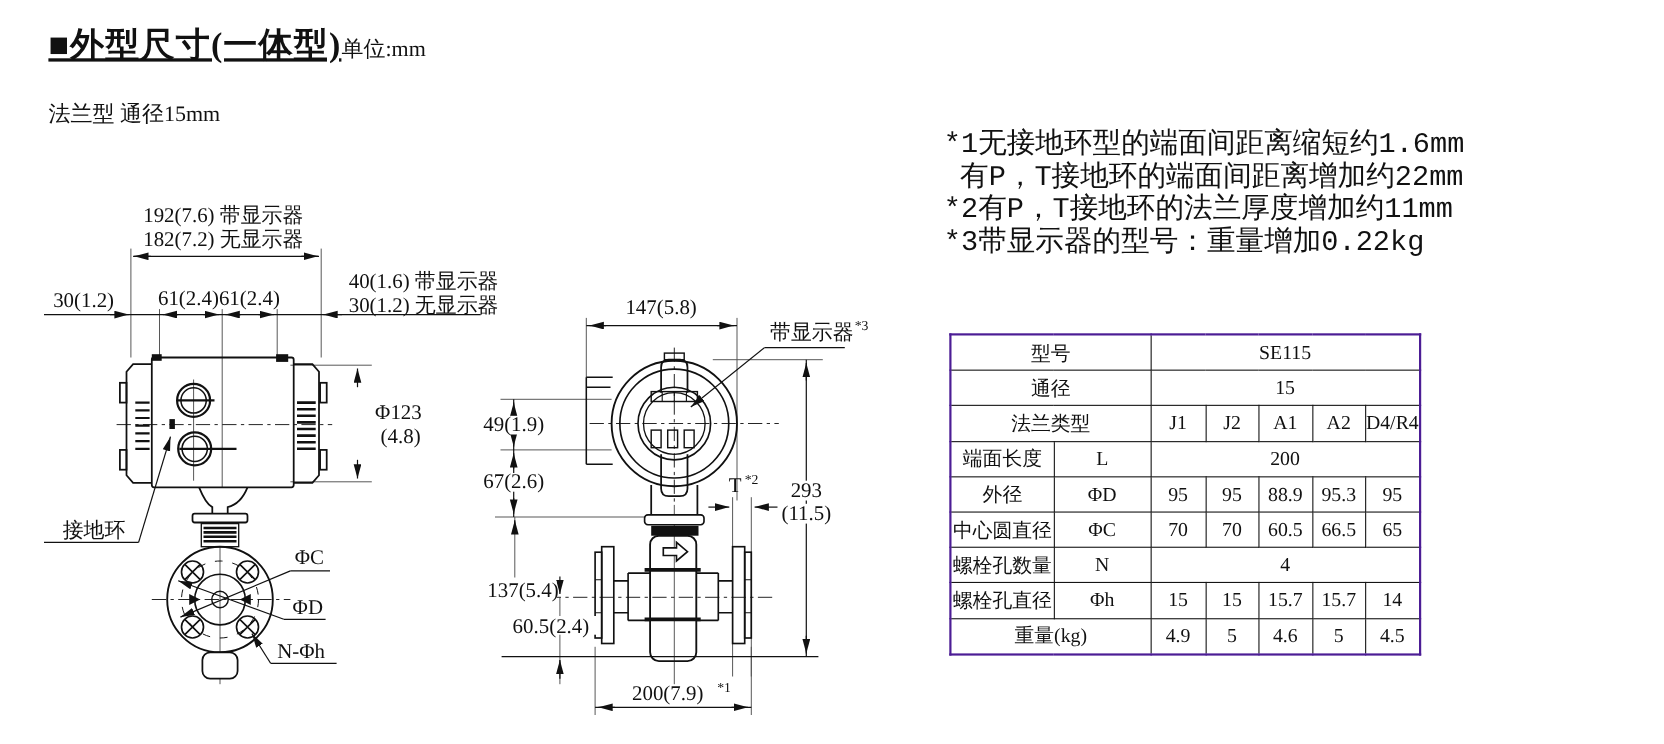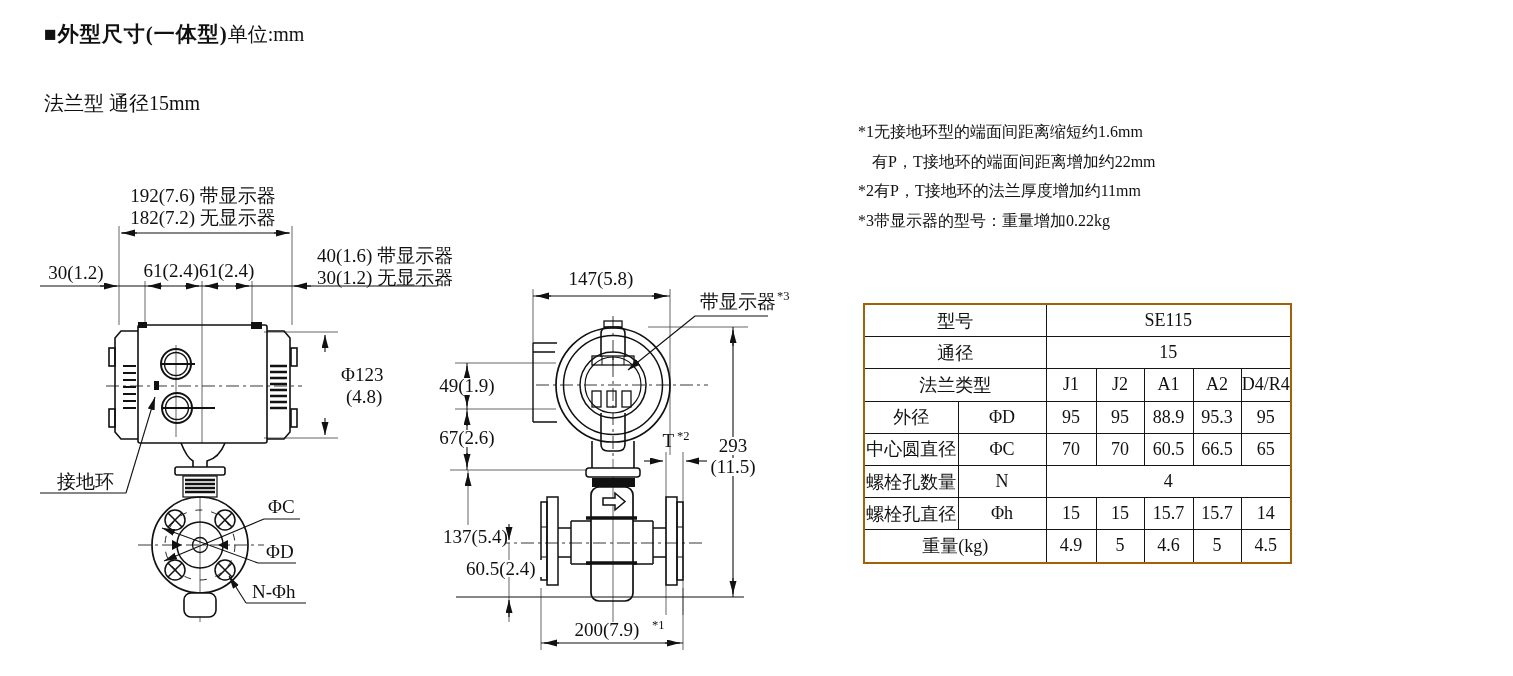--- a/index.html
+++ b/index.html
@@ -1,35 +1,35 @@
 <!DOCTYPE html>
 <html><head>
 <meta charset="utf-8">
 <style>
   html,body{margin:0;padding:0;background:#fff;}
   body{width:1513px;height:676px;position:relative;overflow:hidden;
        font-family:"Liberation Serif","DejaVu Serif",serif;color:#111;}
   .abs{position:absolute;}
   
   .hdr{left:44px;top:20px;display:flex;align-items:baseline;}
-  .title{font-size:21px;font-weight:bold;letter-spacing:1px;}
+  .title{font-size:31px;font-weight:bold;letter-spacing:1px;text-decoration:underline;}
   .unit{font-size:20px;}
   .subtitle{left:44px;top:90px;font-size:20px;text-align:center;}
   
-  .notes{left:858px;top:117px;font-size:16px;line-height:29.5px;white-space:nowrap;}
+  .notes{left:858px;top:117px;font-size:26px;line-height:29.5px;white-space:nowrap;font-family:Liberation Mono, monospace;}
   .notes .indent{padding-left:14px;text-align:center;}
   
   svg.draw{left:0;top:0;position:absolute;}
   svg text{font-family:"Liberation Serif","DejaVu Serif",serif;font-size:19px;fill:#111;}
   svg text.tc{text-anchor:middle;}
   svg text.te{text-anchor:end;}
   svg text.sup{font-size:12.5px;}
   
   table.spec{position:absolute;left:863px;top:303px;border-collapse:collapse;table-layout:fixed;
-             width:427px;border:2px solid #a16207;}
+             width:427px;border:2px solid #4c1d95;}
   table.spec td{border:1.4px solid #151515;text-align:center;vertical-align:middle;
                 font-size:18px;padding:0;height:31.2px;white-space:nowrap;overflow:hidden;}
 </style>
 </head>
 <body>
 
 <div class="abs hdr">
   <span class="title">■外型尺寸(一体型)</span>
   <span class="unit">单位:mm</span>
 </div>
@@ -296,20 +296,25 @@
   </tr>
   <tr>
     <td colspan="2">法兰类型</td>
     <td>J1</td>
     <td>J2</td>
     <td>A1</td>
     <td>A2</td>
     <td>D4/R4</td>
   </tr>
   <tr>
+    <td>端面长度</td>
+    <td>L</td>
+    <td colspan="5">200</td>
+  </tr>
+  <tr>
     <td>外径</td>
     <td>ΦD</td>
     <td>95</td>
     <td>95</td>
     <td>88.9</td>
     <td>95.3</td>
     <td>95</td>
   </tr>
   <tr>
     <td>中心圆直径</td>

